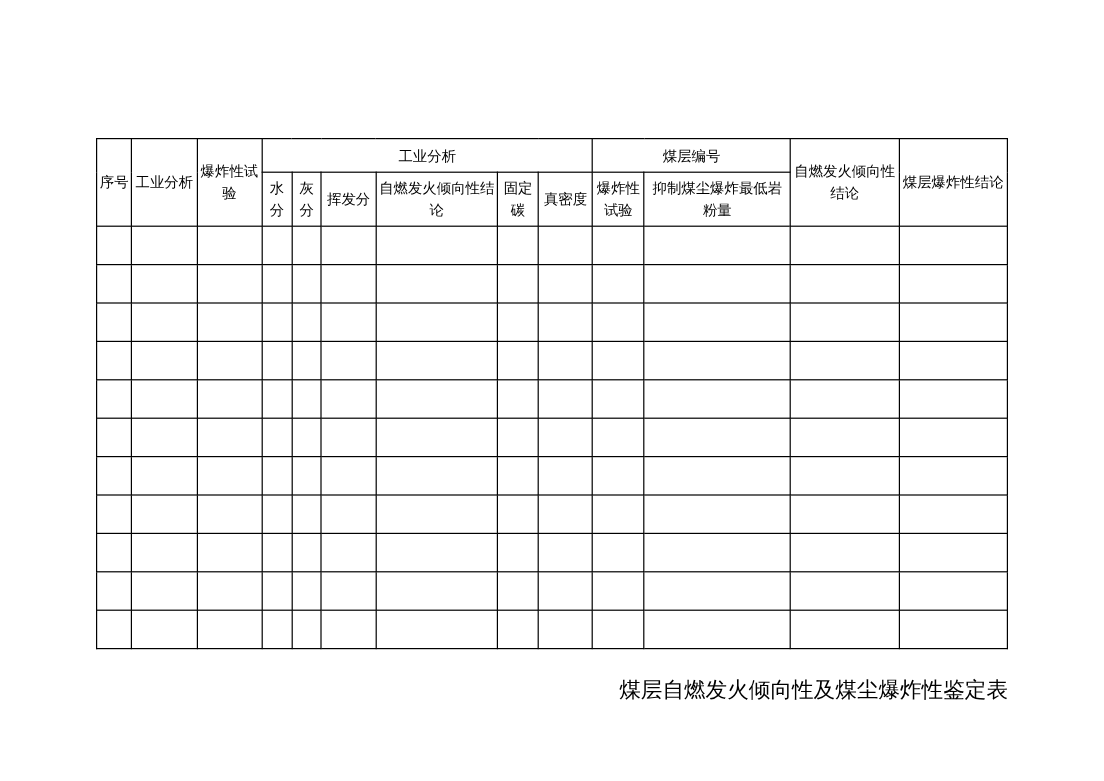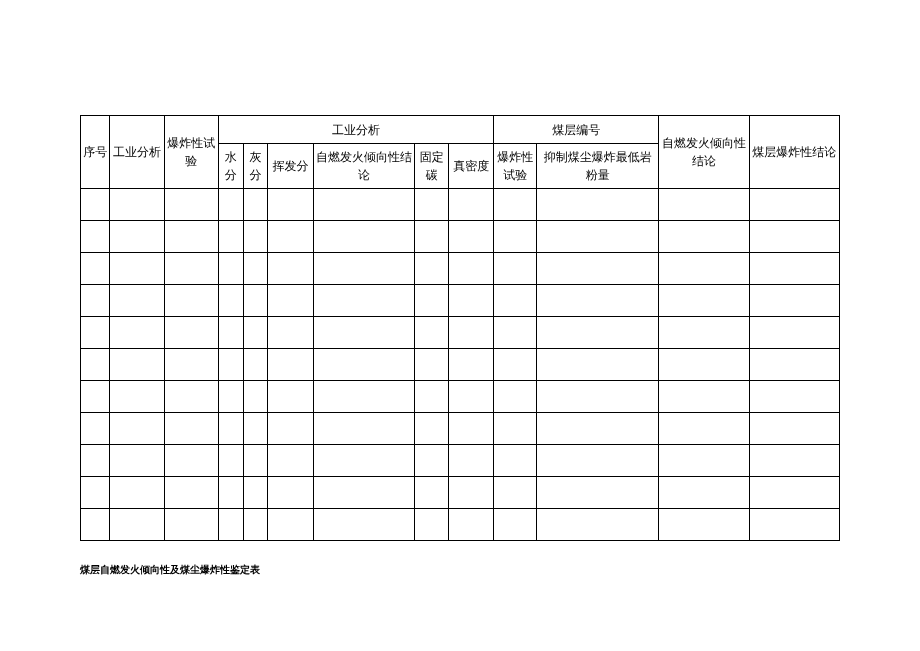--- a/index.html
+++ b/index.html
@@ -29,23 +29,23 @@
       font-weight: normal;
       line-height: 1.5;
     }
     .header-row-1 th {
       height: 28px;
     }
     .data-row td {
       height: 32px;
     }
     .caption {
-      text-align: left;
-      font-size: 10px;
-      font-weight: bold;
+      text-align: right;
+      font-size: 18px;
+      font-weight: normal;
       margin-top: 22px;
       font-family: "SimHei", "黑体", sans-serif;
     }
     .col-seq { width: 26px; }
     .col-layer { width: 48px; }
     .col-sample { width: 48px; }
     .col-water { width: 22px; }
     .col-ash { width: 22px; }
     .col-vol { width: 40px; }
     .col-dry { width: 90px; }

